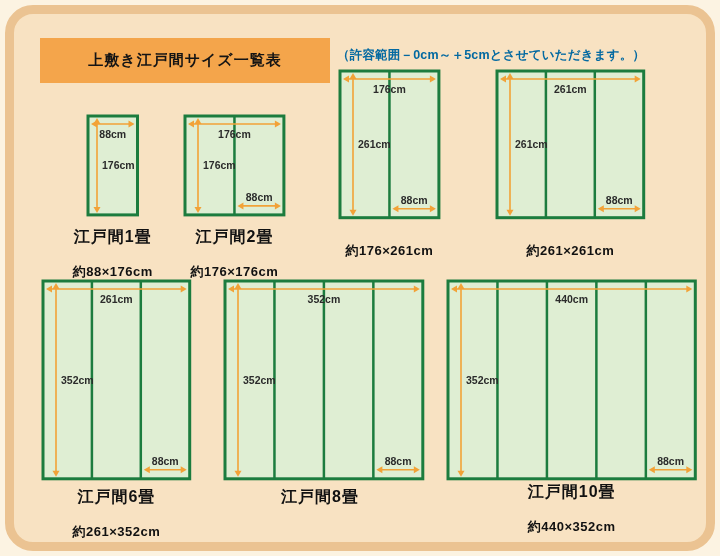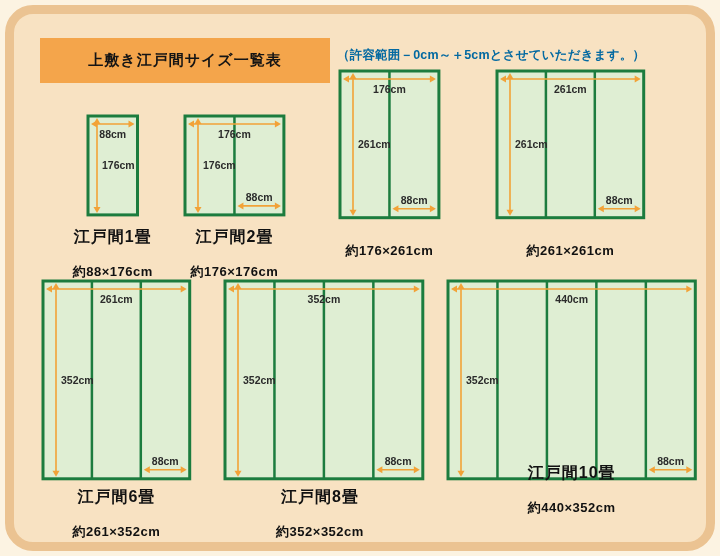--- a/index.html
+++ b/index.html
@@ -147,38 +147,37 @@
         <polygon points="19,201.8 15.5,195.8 22.5,195.8" fill="#F2A237"></polygon>
         <text x="104.9" y="28" text-anchor="middle" font-size="10.5">352cm</text>
         <text x="24" y="108.9" font-size="10.5">352cm</text>
         <line x1="162.35000000000002" y1="194.8" x2="195.8" y2="194.8" stroke="#F2A237" stroke-width="1.6"></line>
         <polygon points="157.35000000000002,194.8 163.35000000000002,191.3 163.35000000000002,198.3" fill="#F2A237"></polygon>
         <polygon points="200.8,194.8 194.8,191.3 194.8,198.3" fill="#F2A237"></polygon>
         <text x="179.07500000000002" y="189.8" text-anchor="middle" font-size="10.5">88cm</text>
       </svg></div>
     <div class="dlabel" style="left: 320px; top: 487px;">
       <div class="dname">江戸間8畳</div>
-      <div class="dsize">約352×352cm</div>
     </div>
     <div class="diagram" style="left: 442px; top: 275px;"><svg width="259.3" height="209.8">
         <rect x="6" y="6" width="247.3" height="197.8" fill="#DFEED3" stroke="#1C7C3E" stroke-width="3"></rect>
         <line x1="55.46" y1="6" x2="55.46" y2="203.8" stroke="#1C7C3E" stroke-width="2.5"></line>
         <line x1="104.92" y1="6" x2="104.92" y2="203.8" stroke="#1C7C3E" stroke-width="2.5"></line>
         <line x1="154.38000000000002" y1="6" x2="154.38000000000002" y2="203.8" stroke="#1C7C3E" stroke-width="2.5"></line>
         <line x1="203.84" y1="6" x2="203.84" y2="203.8" stroke="#1C7C3E" stroke-width="2.5"></line>
         <line x1="14" y1="14" x2="245.3" y2="14" stroke="#F2A237" stroke-width="1.6"></line>
         <polygon points="9,14 15,10.5 15,17.5" fill="#F2A237"></polygon>
         <polygon points="250.3,14 244.3,10.5 244.3,17.5" fill="#F2A237"></polygon>
         <line x1="19" y1="13" x2="19" y2="196.8" stroke="#F2A237" stroke-width="1.6"></line>
         <polygon points="19,8 15.5,14 22.5,14" fill="#F2A237"></polygon>
         <polygon points="19,201.8 15.5,195.8 22.5,195.8" fill="#F2A237"></polygon>
         <text x="129.65" y="28" text-anchor="middle" font-size="10.5">440cm</text>
         <text x="24" y="108.9" font-size="10.5">352cm</text>
         <line x1="211.84" y1="194.8" x2="245.3" y2="194.8" stroke="#F2A237" stroke-width="1.6"></line>
         <polygon points="206.84,194.8 212.84,191.3 212.84,198.3" fill="#F2A237"></polygon>
         <polygon points="250.3,194.8 244.3,191.3 244.3,198.3" fill="#F2A237"></polygon>
         <text x="228.57" y="189.8" text-anchor="middle" font-size="10.5">88cm</text>
       </svg></div>
-    <div class="dlabel" style="left: 571.65px; top: 463px;">
+    <div class="dlabel" style="left: 571.65px; top: 482px;">
       <div class="dname">江戸間10畳</div>
       <div class="dsize">約440×352cm</div>
     </div>
   </div>
 
 </body></html>

